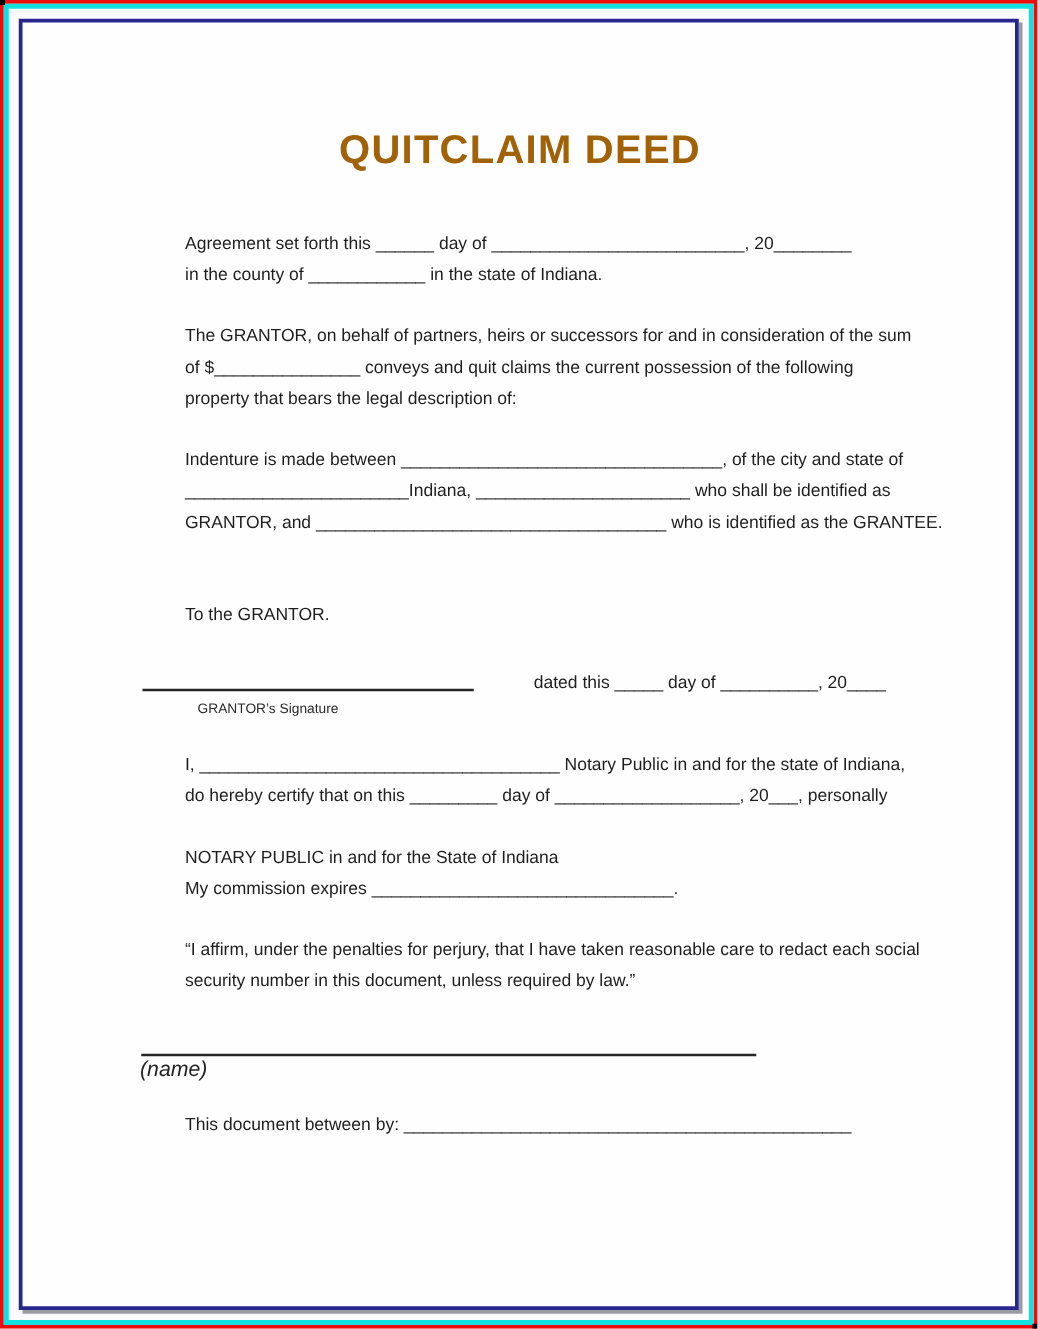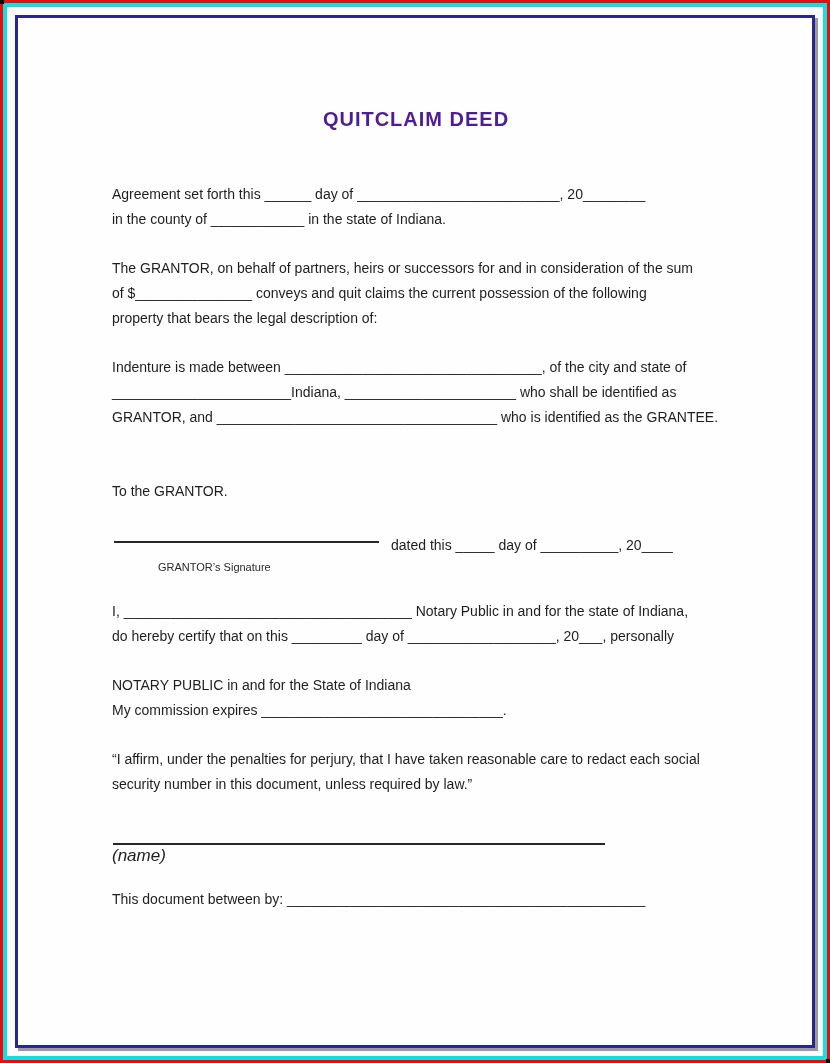--- a/index.html
+++ b/index.html
@@ -45,36 +45,36 @@
     padding: 0 92px 0 94px;
     font-family: "Liberation Sans", "DejaVu Sans", sans-serif;
     font-size: 14px;
     line-height: 25px;
     color: #1e1e1e;
   }
 
   .doc-title {
     margin: 84px 0 0 0;
     text-align: center;
-    font-size: 20px;
+    font-size: 32px;
     line-height: 34px;
     font-weight: 600;
     letter-spacing: 1px;
-    color: #4c1d95;
+    color: #a16207;
   }
 
   .para { margin: 24px 0 0 0; }
   .para.first { margin-top: 46px; }
   .para.gap-2 { margin-top: 49px; }
-  .line { white-space: nowrap; }
+  .line { white-space: nowrap; margin-left: 36px; }
 
   .sig-row {
     margin-top: 29px;
     display: flex;
-    align-items: flex-start;
+    align-items: flex-end;
     white-space: nowrap;
   }
   .sig-rule {
     width: 265px;
     border-bottom: 2px solid #262626;
     height: 10px;
     margin: 0 12px 5px 2px;
   }
   .sig-caption {
     margin: 1px 0 0 46px;

